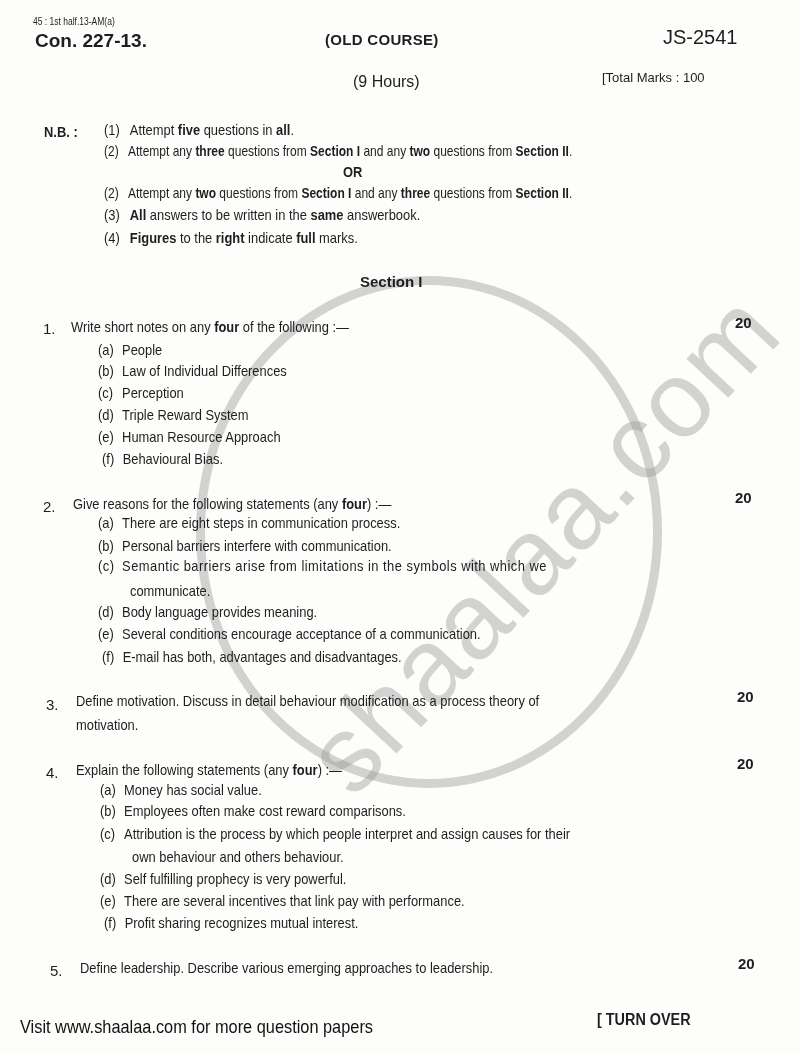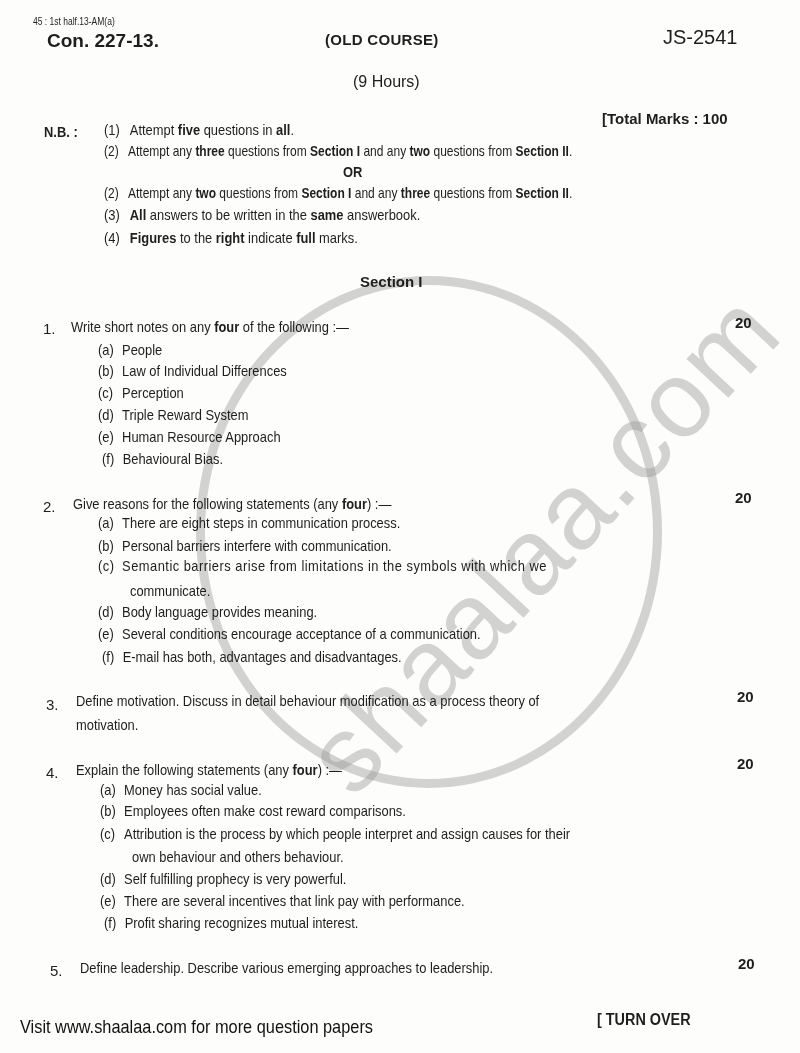--- a/index.html
+++ b/index.html
@@ -7,25 +7,25 @@
     width: 800px; height: 1053px; position: relative; overflow: hidden;
     background: #fdfdfb;
     font-family: "Liberation Sans", sans-serif;
     color: #1e1e1e;
   }
   .abs { position: absolute; white-space: nowrap; }
   .narrow { transform-origin: left top; transform: scaleX(0.86); }
   b, .b { font-weight: bold; }
 
   .code-small { left: 33px; top: 16px; font-size: 10px; transform: scaleX(0.85); transform-origin: left top; }
-  .con { left: 35px; top: 30px; font-size: 19px; font-weight: bold; margin-left: 12px; }
+  .con { left: 35px; top: 30px; font-size: 19px; font-weight: bold; }
   .old { left: 325px; top: 31px; font-size: 15px; font-weight: bold; letter-spacing: 0.3px; }
   .js { left: 663px; top: 26px; font-size: 20px; font-weight: normal; }
   .hours { left: 353px; top: 73px; font-size: 16px; }
-  .total { left: 602px; top: 70px; font-size: 15px; font-weight: bold; margin-top: 40px; }
+  .total { left: 602px; top: 70px; font-size: 13px; font-weight: normal; }
 
   .nb-label { left: 44px; top: 123px; font-size: 15px; transform: scaleX(0.86); transform-origin: left top; }
   .nb-row { left: 104px; font-size: 15px; }
   .nb-row .num { display: inline-block; width: 30px; }
   .or { left: 343px; top: 163px; font-size: 15px; font-weight: bold; }
 
   .section-title { left: 360px; top: 273px; font-size: 15px; font-weight: bold; }
 
   .qnum { left: 43px; font-size: 15px; }
   .qtext { left: 71px; font-size: 15px; }

